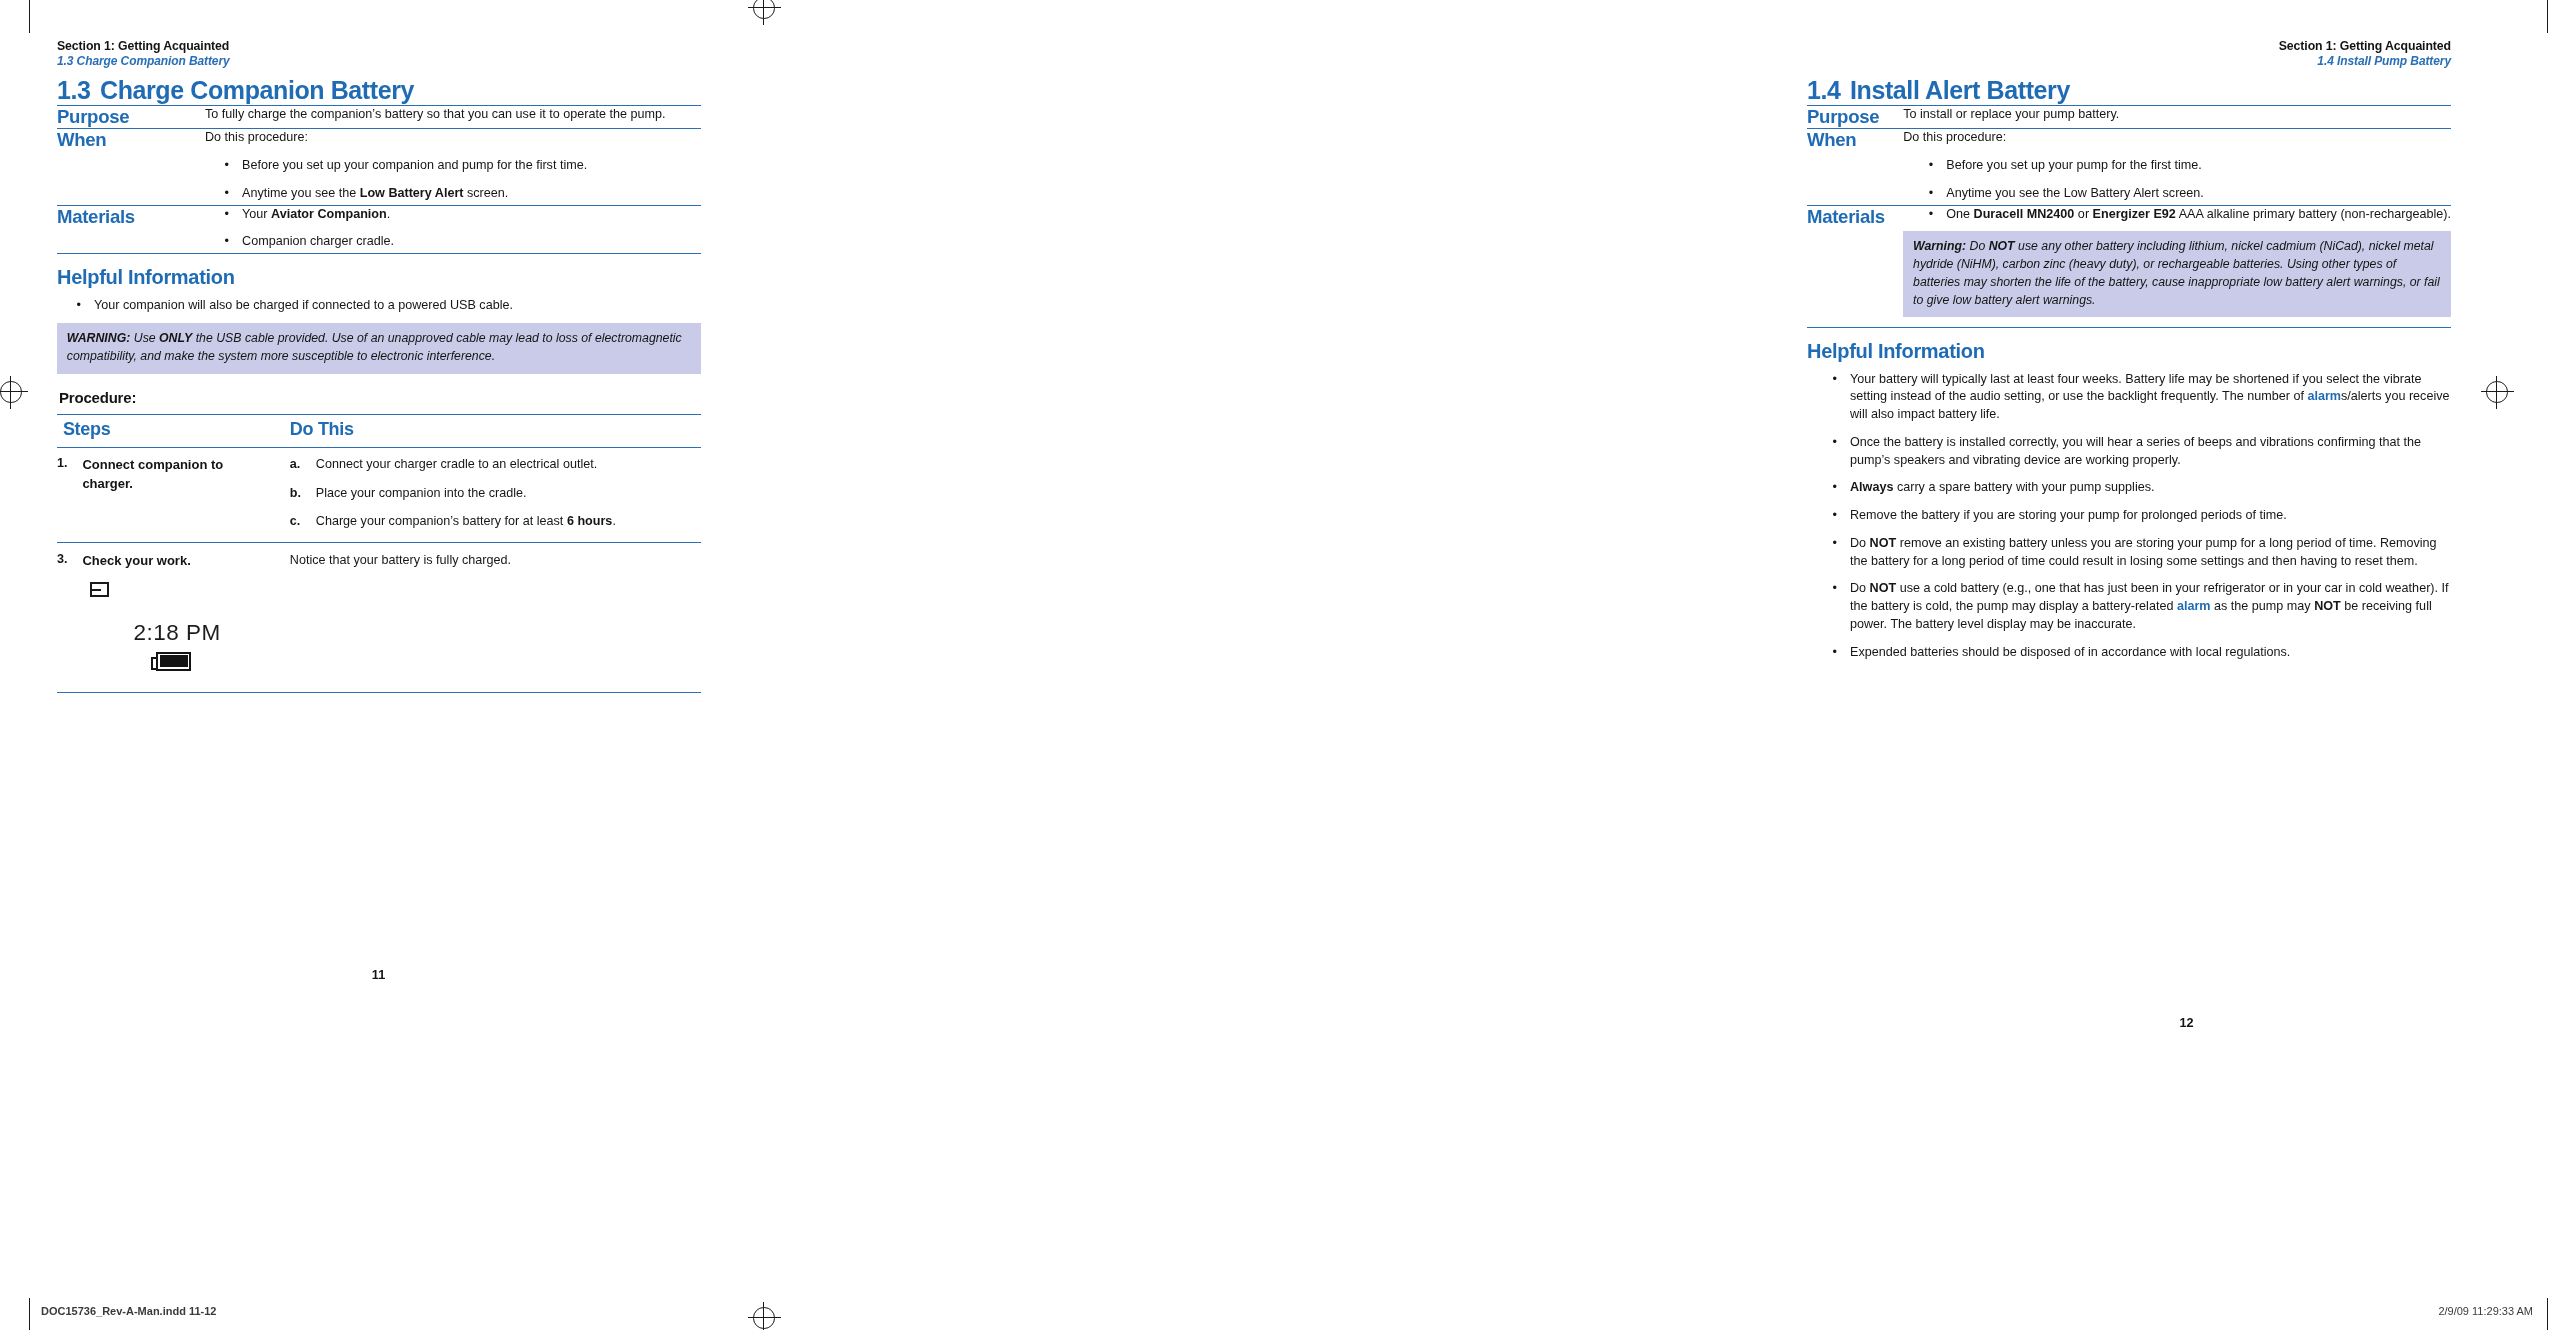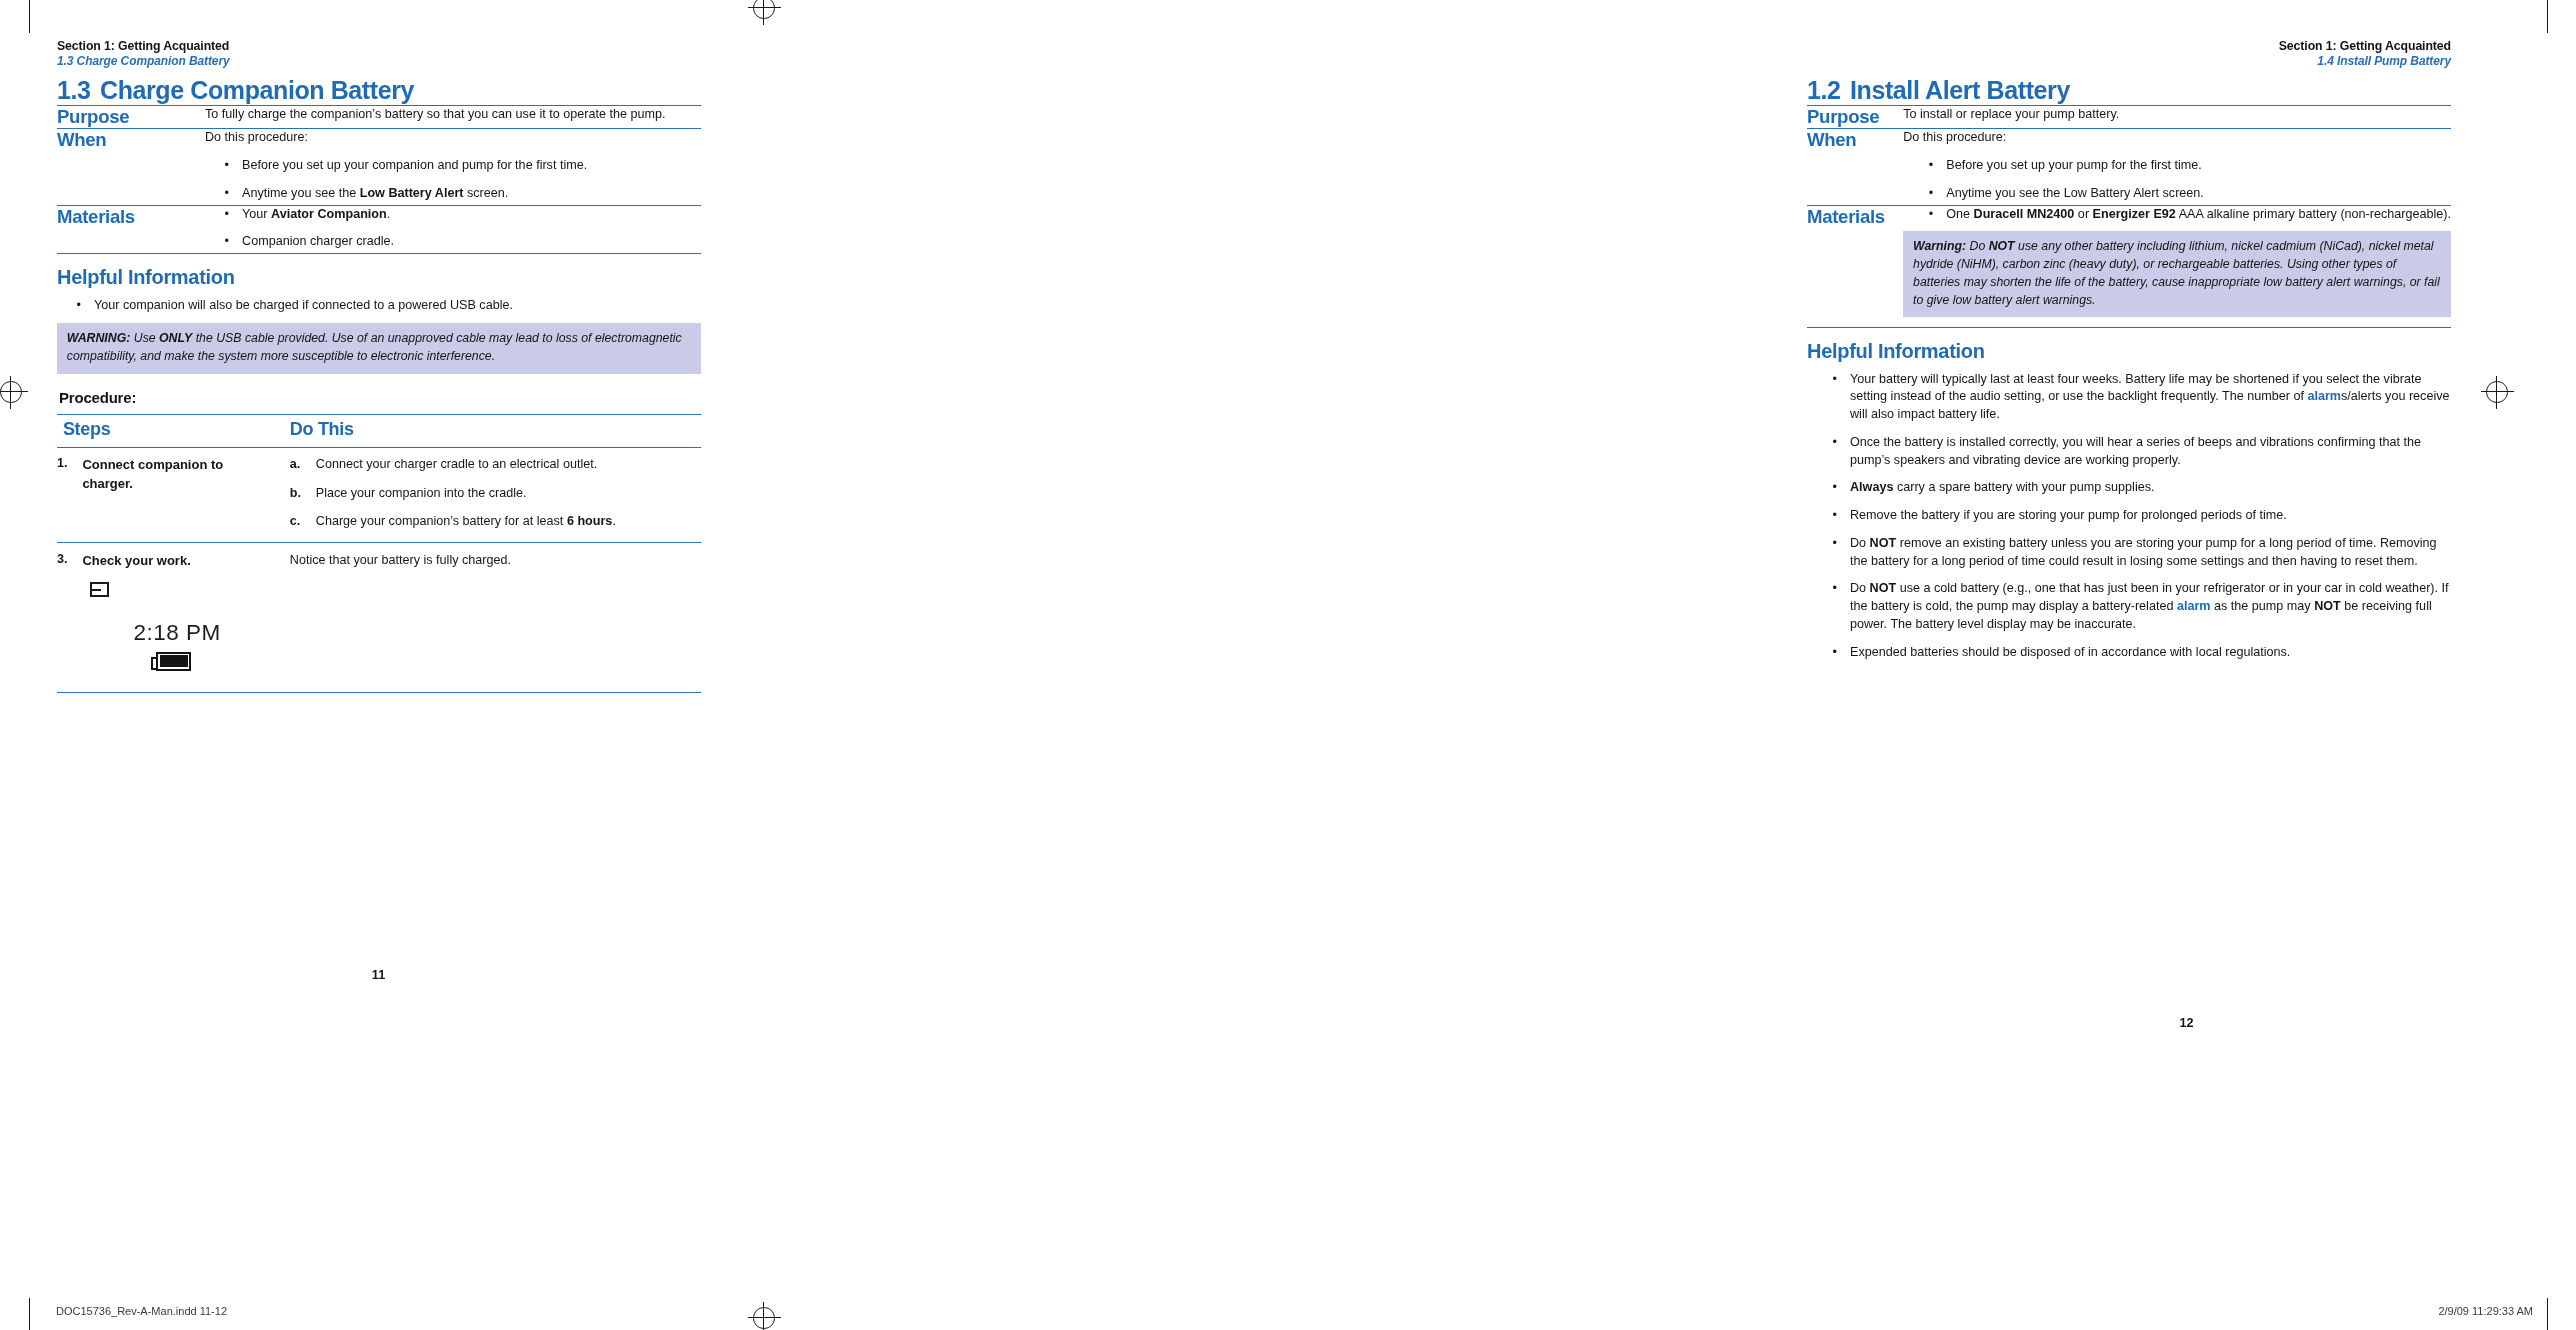--- a/index.html
+++ b/index.html
@@ -166,21 +166,21 @@
     position: absolute; font-size: 12.7px; font-weight: bold;
     color: #141414; width: 39px; text-align: center;
   }
 
   
   .sheet-foot {
     position: absolute; bottom: 13.7px;
     font-family: "Liberation Sans", sans-serif;
     font-size: 11px; color: #3a3a3a; white-space: nowrap;
   }
-  .foot-left  { left: 56px; }
+  .foot-left  { left: 41px; font-weight: bold; }
   .foot-right { right: 43px; }
 
   .strong { font-weight: bold; }
   .accent { color: #1f6cb4; font-weight: bold; }
   .nowrap { white-space: nowrap; }
 </style>
 </head>
 <body>
 
 <div class="sheet">
@@ -292,21 +292,21 @@
 
   <div class="page page-right">
     <div class="page-inner right-inner">
 
       <div class="runhead right-align">
         <div class="sec">Section 1: Getting Acquainted</div>
         <div class="sub">1.4 Install Pump Battery</div>
       </div>
 
       <div class="chapter">
-        <span class="num">1.2</span><span>Install Alert Battery</span>
+        <span class="num">1.4</span><span>Install Alert Battery</span>
       </div>
 
       <table class="info">
         <tbody>
             <tr class="bt">
           <td class="lbl">Purpose</td>
           <td class="val">To install or replace your pump battery.</td>
         </tr>
         <tr class="bt">
           <td class="lbl">When</td>

